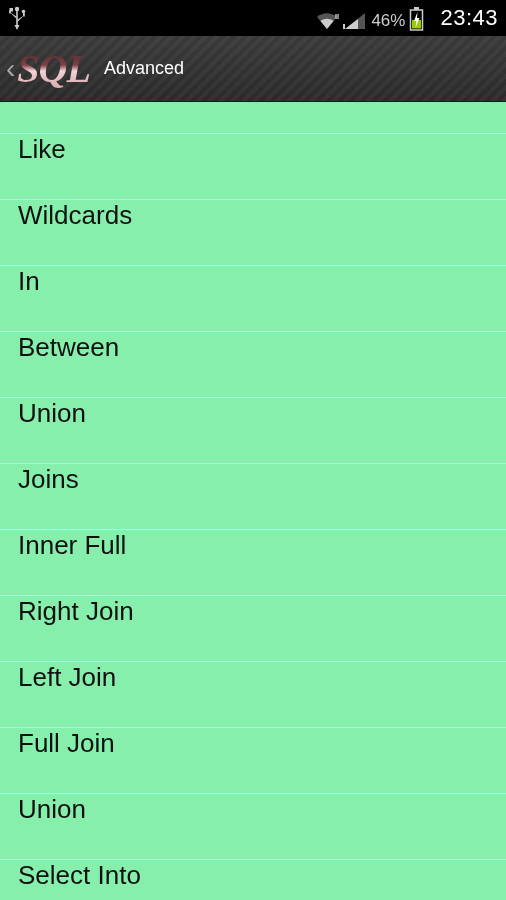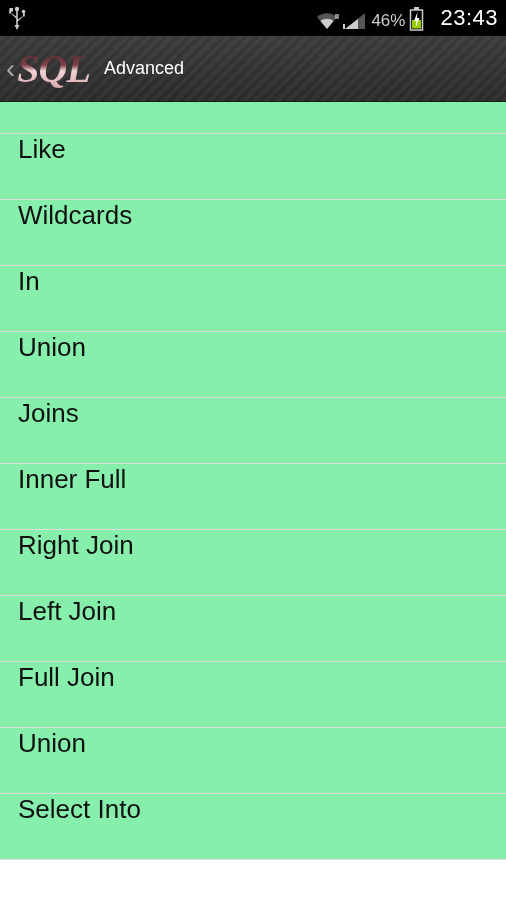--- a/index.html
+++ b/index.html
@@ -124,20 +124,23 @@
       <div class="list-item">
           <span>Like</span>
         </div>
       <div class="list-item">
           <span>Wildcards</span>
         </div>
       <div class="list-item">
           <span>In</span>
         </div>
       <div class="list-item">
+          <span>Between</span>
+        </div>
+      <div class="list-item">
           <span>Union</span>
         </div>
       <div class="list-item">
           <span>Joins</span>
         </div>
       <div class="list-item">
           <span>Inner Full</span>
         </div>
       <div class="list-item">
           <span>Right Join</span>

